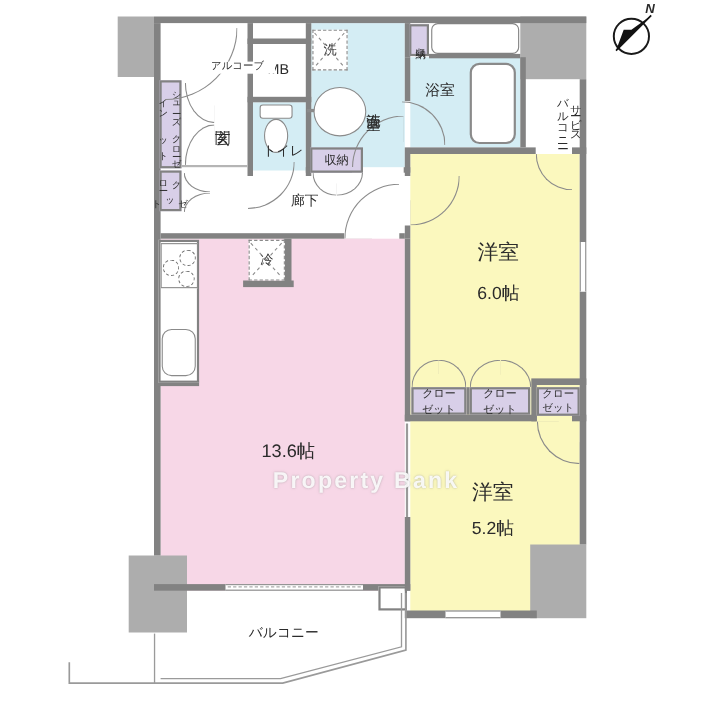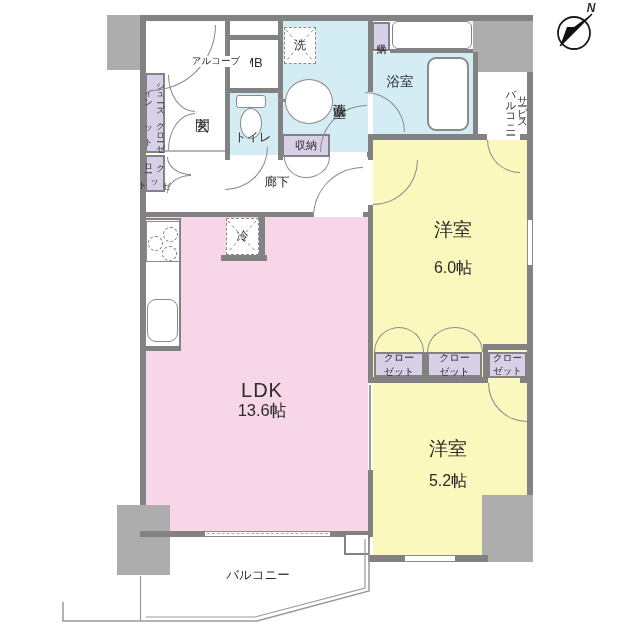--- a/index.html
+++ b/index.html
@@ -159,37 +159,37 @@
   <div class="arc c-tr" style="left:487px;top:140px;width:33px;height:33px;"></div>
   <div class="arc c-br" style="left:374px;top:327px;width:25px;height:25px;"></div>
   <div class="arc c-bl" style="left:399px;top:327px;width:25px;height:25px;"></div>
   <div class="arc c-br" style="left:427px;top:327px;width:28px;height:25px;"></div>
   <div class="arc c-bl" style="left:455px;top:327px;width:28px;height:25px;"></div>
   <div class="arc c-tr" style="left:488px;top:383px;width:39px;height:39px;"></div>
 
   <div class="lbl" style="left:182px;top:12px;width:68px;font-size:9.5px;background:#fff;z-index:41;margin-top:44px;">アルコーブ</div>
   <div class="lbl" style="left:228px;top:56px;width:50px;font-size:13px;">MB</div>
   <div class="lbl v" style="left:190px;top:86px;width:20px;height:44px;font-size:14px;">玄関</div>
-  <div class="lbl" style="left:230px;top:131px;width:46px;font-size:12px;">トイレ</div>
+  <div class="lbl" style="left:230px;top:131px;width:46px;font-size:12px;text-align:right;">トイレ</div>
   <div class="lbl v" style="left:328px;top:68px;width:18px;height:52px;font-size:13px;">洗面室</div>
   <div class="lbl" style="left:378px;top:74px;width:44px;font-size:13.5px;">浴室</div>
   <div class="lbl v" style="left:480px;top:78px;width:48px;height:56px;font-size:10.5px;letter-spacing:0;">
     <span>サービス</span>
     <span>バルコニー</span>
   </div>
   <div class="lbl" style="left:255px;top:175px;width:44px;font-size:12.5px;">廊下</div>
   <div class="lbl" style="left:420px;top:219px;width:66px;font-size:19px;">洋室</div>
   <div class="lbl" style="left:420px;top:243px;width:66px;font-size:16px;margin-top:16px;">6.0帖</div>
-  <div class="lbl" style="left:222px;top:379px;width:80px;font-size:20px;letter-spacing:1px;">LDK</div>
   <div class="lbl" style="left:222px;top:401px;width:80px;font-size:16.5px;">13.6帖</div>
   <div class="lbl" style="left:415px;top:438px;width:66px;font-size:19px;">洋室</div>
   <div class="lbl" style="left:415px;top:472px;width:66px;font-size:16px;">5.2帖</div>
   <div class="lbl" style="left:220px;top:568px;width:76px;font-size:12.5px;">バルコニー</div>
   <div class="lbl" style="left:583px;top:2px;width:16px;font-size:12px;font-style:italic;font-weight:bold;">N</div>
 
+  <div class="watermark">Property Bank</div>
 
   <svg class="overlay" width="640" height="640" viewBox="0 0 640 640">
     <polyline points="63,602 63,621 257,621 369,591 369,539" fill="none" stroke="#9a9a9a" stroke-width="1.5"></polyline>
     <polyline points="146,617 255,617 365,588 365,539" fill="none" stroke="#9a9a9a" stroke-width="1.2"></polyline>
     <line x1="140.5" y1="576" x2="140.5" y2="621" stroke="#9a9a9a" stroke-width="1.2"></line>
     <g stroke="#8a8a8a" stroke-width="1" stroke-dasharray="3,3">
       <line x1="286" y1="30" x2="313" y2="61"></line>
         <line x1="313" y1="30" x2="286" y2="61"></line>
     </g>
     <g stroke="#8a8a8a" stroke-width="1" stroke-dasharray="3,3">

